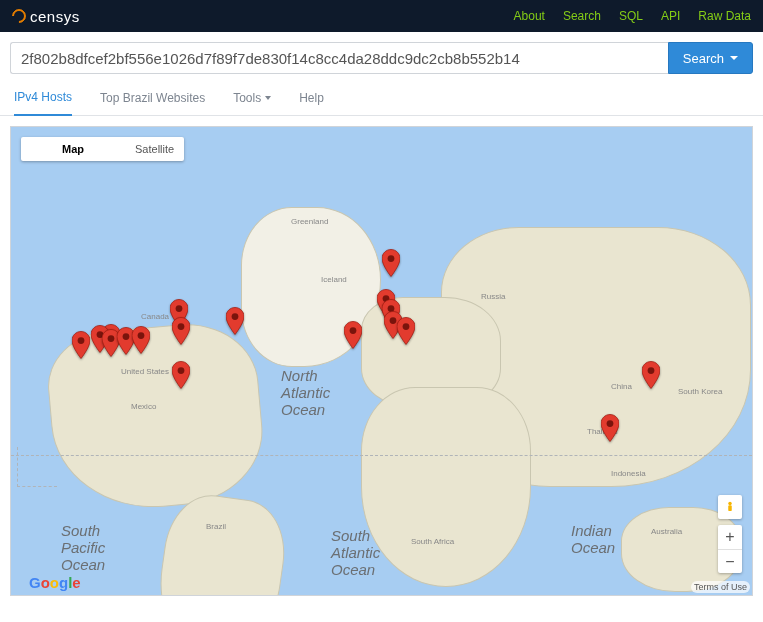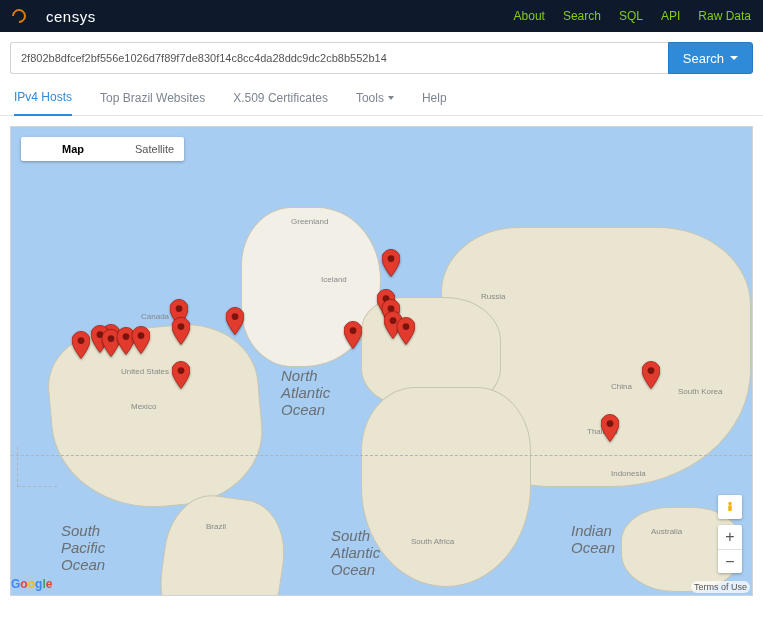--- a/index.html
+++ b/index.html
@@ -1,23 +1,23 @@
 <!DOCTYPE html>
 <html><head>
 <meta charset="utf-8">
 <style>
   * { box-sizing: border-box; margin: 0; padding: 0; }
   body { font-family: -apple-system, "Helvetica Neue", Arial, sans-serif; background: #fff; width: 763px; }
   .topbar { background: #0e1a2b; height: 32px; display: flex; align-items: center; padding: 0 12px; }
-  .brand { color: #fff; font-size: 15px; display: flex; align-items: center; gap: 20px; letter-spacing: 0.5px; }
+  .brand { color: #fff; font-size: 15px; display: flex; align-items: center; gap: 4px; letter-spacing: 0.5px; }
   .brand-icon { width: 14px; height: 14px; border: 2px solid #e07b00; border-radius: 50%; border-left-color: transparent; transform: rotate(-45deg); display: inline-block; }
   .topnav { margin-left: auto; display: flex; gap: 18px; }
   .topnav-link { color: #84cc16; font-size: 12px; text-decoration: none; cursor: pointer; }
   .search-row { padding: 10px 10px 6px 10px; display: flex; gap: 0; }
-  .search-input { flex: 1; height: 32px; border: 1px solid #d0d4d9; border-right: none; padding: 0 10px; font-size: 11px; color: #555; border-radius: 3px 0 0 3px; outline: none; }
+  .search-input { flex: 1; height: 32px; border: 1px solid #d0d4d9; border-right: none; padding: 0 10px; font-size: 15px; color: #555; border-radius: 3px 0 0 3px; outline: none; }
   .search-btn { height: 32px; background: #2f8ad8; color: #fff; border: 1px solid #2678c0; padding: 0 14px; font-size: 13px; display: flex; align-items: center; gap: 6px; border-radius: 0 3px 3px 0; cursor: pointer; }
   .search-btn .caret { width: 0; height: 0; border-left: 4px solid transparent; border-right: 4px solid transparent; border-top: 4px solid #fff; }
   .tabs { display: flex; gap: 28px; padding: 10px 14px 0 14px; border-bottom: 1px solid #e0e3e7; }
   .tab { font-size: 12px; color: #7d8590; padding-bottom: 10px; cursor: pointer; display: flex; align-items: center; gap: 4px; }
   .tab.active { color: #2f8ad8; border-bottom: 2px solid #2f8ad8; margin-bottom: -1px; }
   .tab .caret-down { width: 0; height: 0; border-left: 3px solid transparent; border-right: 3px solid transparent; border-top: 4px solid #7d8590; }
   .map-wrap { position: relative; margin: 10px; height: 470px; background: #a7cdf2; overflow: hidden; border: 1px solid #d0d4d9; }
   .land { position: absolute; background: #e9e5d0; border: 1px solid #c9c6b0; }
   
   .na { left: 40px; top: 200px; width: 210px; height: 180px; border-radius: 30% 35% 40% 50%; transform: rotate(-5deg); }
@@ -31,21 +31,21 @@
   .country-lbl { position: absolute; font-size: 8px; color: #888; white-space: nowrap; }
   .pin { position: absolute; width: 18px; height: 28px; transform: translate(-50%, -100%); }
   .pin svg { width: 100%; height: 100%; filter: drop-shadow(0 1px 1px rgba(0,0,0,.4)); }
   .maptype { position: absolute; top: 10px; left: 10px; background: #fff; border-radius: 2px; box-shadow: 0 1px 3px rgba(0,0,0,.3); display: flex; }
   .maptype-btn { font-size: 11px; padding: 6px 10px; cursor: pointer; color: #555; margin-left: 31px; }
   .maptype-btn.sel { font-weight: bold; color: #000; }
   .pegman { position: absolute; right: 10px; bottom: 76px; width: 24px; height: 24px; background: #fff; border-radius: 2px; box-shadow: 0 1px 3px rgba(0,0,0,.3); display: flex; align-items: center; justify-content: center; cursor: pointer; }
   .zoom { position: absolute; right: 10px; bottom: 22px; width: 24px; background: #fff; border-radius: 2px; box-shadow: 0 1px 3px rgba(0,0,0,.3); }
   .zoom-btn { height: 24px; display: flex; align-items: center; justify-content: center; font-size: 16px; color: #555; cursor: pointer; }
   .zoom-btn + .zoom-btn { border-top: 1px solid #e0e0e0; }
-  .google-logo { position: absolute; left: 0; bottom: 4px; font-size: 12px; font-weight: bold; font-family: Arial; }
+  .google-logo { position: absolute; left: 18px; bottom: 4px; font-size: 15px; font-weight: bold; font-family: Arial; }
   .google-logo span:nth-child(1){color:#4285f4}
   .google-logo span:nth-child(2){color:#ea4335}
   .google-logo span:nth-child(3){color:#fbbc05}
   .google-logo span:nth-child(4){color:#4285f4}
   .google-logo span:nth-child(5){color:#34a853}
   .google-logo span:nth-child(6){color:#ea4335}
   .terms { position: absolute; right: 2px; bottom: 2px; font-size: 9px; color: #555; background: rgba(255,255,255,.7); padding: 1px 3px; cursor: pointer; border-radius: 6px; }
   .dash { position: absolute; left: 0; right: 0; top: 328px; border-top: 1px dashed #b0b4b8; }
   .dash2 { position: absolute; left: 6px; top: 320px; width: 40px; height: 40px; border: 1px dashed #b0b4b8; border-right: none; border-top: none; }
 </style>
@@ -70,21 +70,20 @@
   <input class="search-input" value="2f802b8dfcef2bf556e1026d7f89f7de830f14c8cc4da28ddc9dc2cb8b552b14" style="">
   <button class="search-btn">
     <span>Search</span>
     <span class="caret"></span>
   </button>
 </div>
 
 <div class="tabs">
   <div class="tab active">IPv4 Hosts</div>
   <div class="tab">Top Brazil Websites</div>
-  <div class="tab">X.509 Certificates</div>
   <div class="tab">
     <span>Tools</span>
     <span class="caret-down"></span>
   </div>
   <div class="tab">Help</div>
 </div>
 
 <div class="map-wrap">
   <div class="land na"></div>
   <div class="land green"></div>

